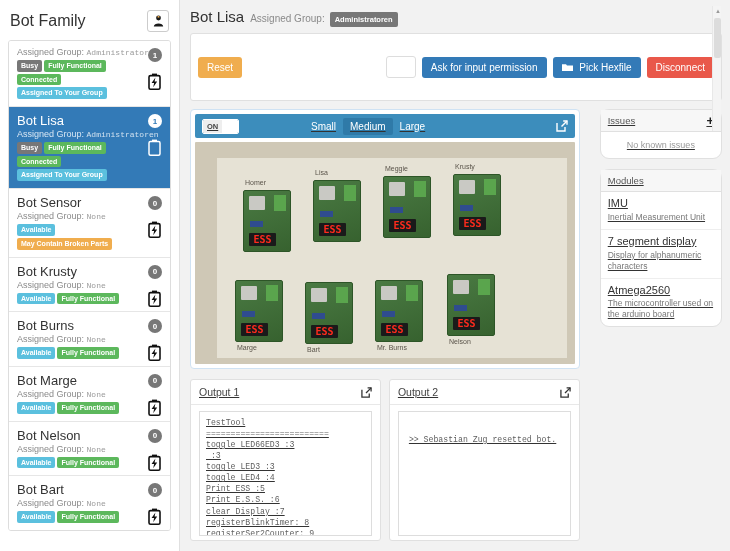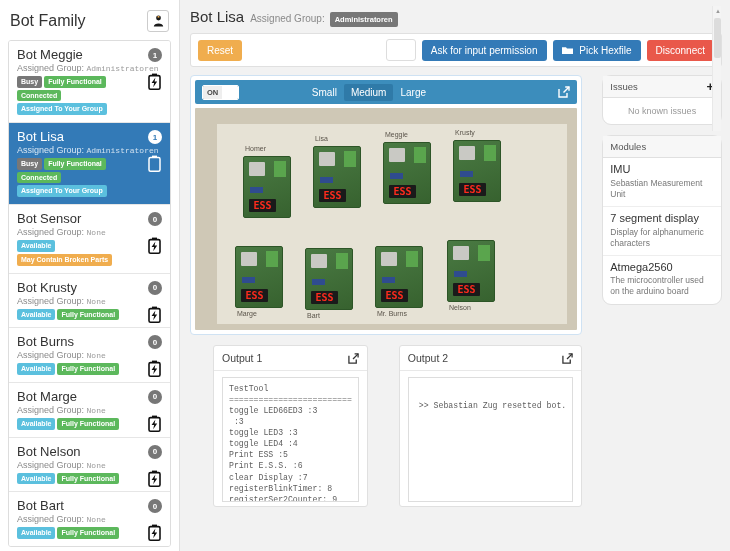--- a/index.html
+++ b/index.html
@@ -74,36 +74,36 @@
   .main { flex: 1; height: 551px; padding: 6px 8px 0 10px; overflow: hidden; }
   .page-head { display: flex; align-items: baseline; padding: 2px 0 6px 0; }
   .page-title { font-size: 15px; color: #333; margin-right: 6px; }
   .page-sub { font-size: 10px; color: #8a8a8a; margin-right: 5px; }
   .grp-pill {
     background: #777; color: #fff; font-size: 7.5px; font-weight: bold;
     padding: 3px 5px; border-radius: 2px;
   }
   .toolbar {
     background: #fff; border: 1px solid #e0e0e0; border-radius: 3px;
-    padding: 5px 7px; display: flex; align-items: center; gap: 6px;
+    padding: 22px 7px; display: flex; align-items: center; gap: 6px;
     margin-bottom: 8px;
   }
   .btn {
     font-size: 10px; color: #fff; border: none; border-radius: 3px;
     padding: 5px 9px; cursor: pointer; line-height: 1.1;
     font-family: "Liberation Sans", sans-serif;
   }
   .btn.orange { background: #f0ad4e; }
   .btn.blue   { background: #337ab7; }
   .btn.red    { background: #e9584a; }
   .spacer { flex: 1; }
   .filebox { width: 30px; height: 22px; border: 1px solid #ddd; border-radius: 3px; background:#fff; }
   .ico-folder { margin-right: 4px; }
 
-  .content { display: flex; gap: 20px; }
+  .content { display: flex; gap: 20px; text-decoration: underline; }
   .col-left { width: 408px; }
   .col-right { width: 128px; }
 
   
   .video-panel {
     background: #fff; border: 1px solid #cfe2f3; border-radius: 4px;
     padding: 4px; margin-bottom: 10px;
   }
   .video-bar {
     background: #3c8dbc; border-radius: 2px; height: 24px;
@@ -153,21 +153,21 @@
   }
   .plus { font-size: 13px; font-weight: bold; color: #222; cursor: pointer; line-height: 9px; }
   .card-body { padding: 8px 7px; font-size: 9px; color: #999; text-align: center; }
   .mod-item { padding: 5px 7px 6px 7px; border-bottom: 1px solid #eee; }
   .mod-item:last-child { border-bottom: none; }
   .mod-title { font-size: 11px; color: #333; line-height: 1.25; }
   .mod-desc { font-size: 8.5px; color: #777; line-height: 1.3; margin-top: 1px; }
 
   
   .outputs { display: flex; gap: 8px; }
-  .out-panel { flex: 1; background: #fff; border: 1px solid #e0e0e0; border-radius: 3px; height: 162px; margin-left: 23px; }
+  .out-panel { flex: 1; background: #fff; border: 1px solid #e0e0e0; border-radius: 3px; height: 162px; }
   .out-head {
     padding: 6px 8px; border-bottom: 1px solid #e8e8e8;
     display: flex; align-items: center; justify-content: space-between;
     font-size: 10.5px; color: #444;
   }
   .out-body { padding: 6px 8px 0 8px; height: 131px; }
   .out-pre {
     border: 1px solid #ddd; background: #fff; height: 125px;
     overflow: hidden; position: relative;
     font-family: "Liberation Mono", monospace; font-size: 8.2px;
@@ -196,21 +196,20 @@
           <svg width="11" height="12" viewBox="0 0 11 12">
             <circle cx="5.5" cy="3" r="2.4" fill="#1a1a1a"></circle>
             <path d="M0.8 11.5 C0.8 7.6 10.2 7.6 10.2 11.5 Z" fill="#1a1a1a"></path>
             <rect x="4.6" y="1" width="1.8" height="1.6" fill="#f0ad4e"></rect>
           </svg>
         </span>
       </div>
     </div>
     <div class="bot-list" id="bot-list">
         <div class="bot-card">
-          <div class="bot-name">Bot Meggie</div>
           <div class="bot-group"><span>Assigned Group:</span> <span class="grp-val">Administratoren</span></div>
           <div class="badges">
             <span class="badge gray">Busy</span>
             <span class="badge green">Fully Functional</span>
             <span class="badge green">Connected</span>
             <span class="badge blue">Assigned To Your Group</span>
           </div>
           <div class="count-badge">1</div>
           <div class="batt">
             <svg width="13" height="17" viewBox="0 0 13 17">
@@ -508,21 +507,21 @@
           <div class="card-body">No known issues</div>
         </div>
 
         <div class="card">
           <div class="card-head">
             <span>Modules</span>
           </div>
           <div id="modules-list">
               <div class="mod-item">
                 <div class="mod-title">IMU</div>
-                <div class="mod-desc">Sebastian Measurement Unit</div>
+                <div class="mod-desc">Inertial Measurement Unit</div>
               </div>
               <div class="mod-item">
                 <div class="mod-title">7 segment display</div>
                 <div class="mod-desc">Display for alphanumeric characters</div>
               </div>
               <div class="mod-item">
                 <div class="mod-title">Atmega2560</div>
                 <div class="mod-desc">The microcontroller used on the arduino board</div>
               </div>
             </div>

